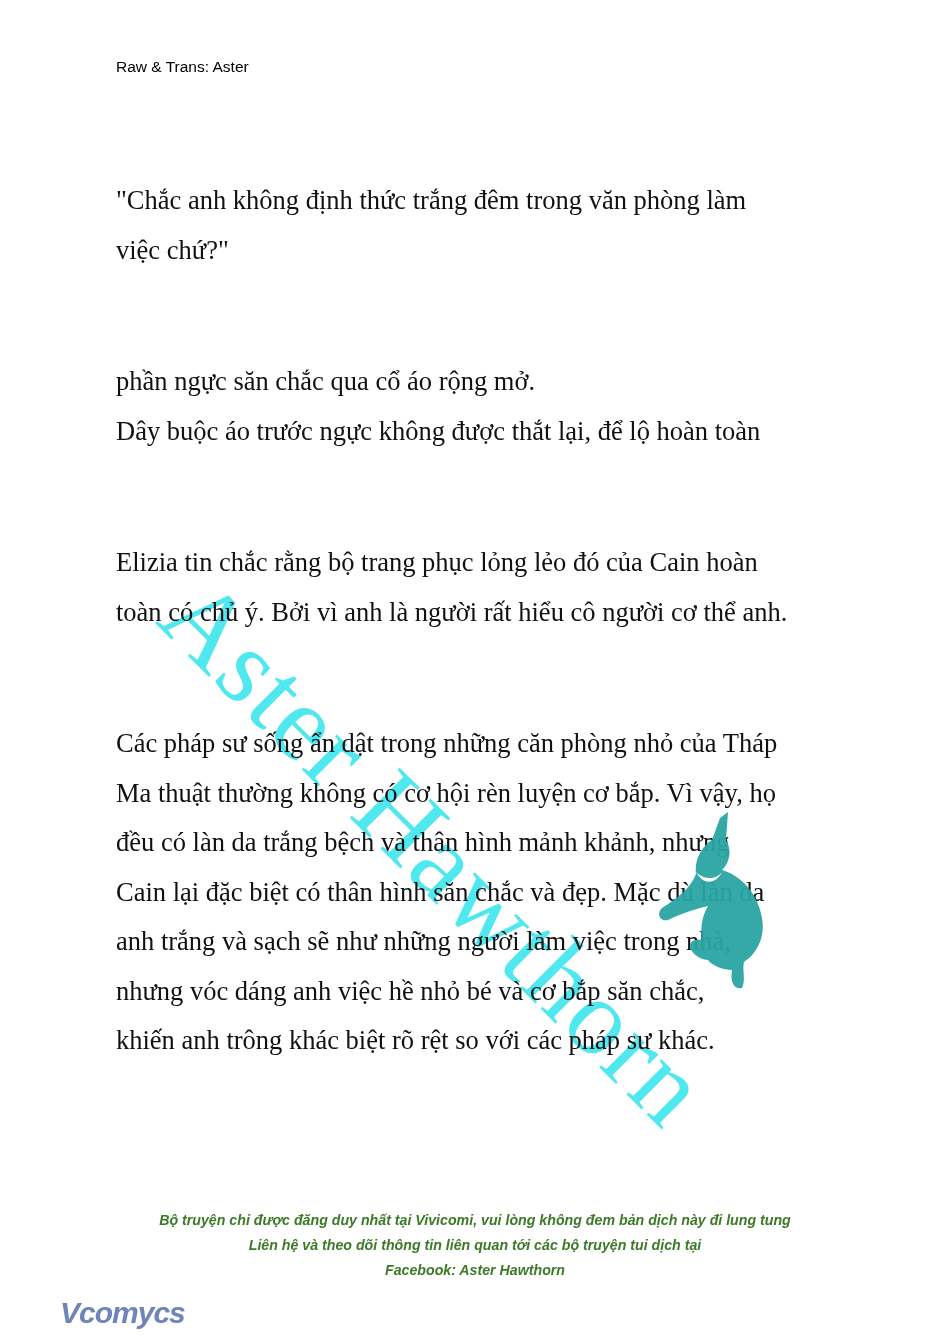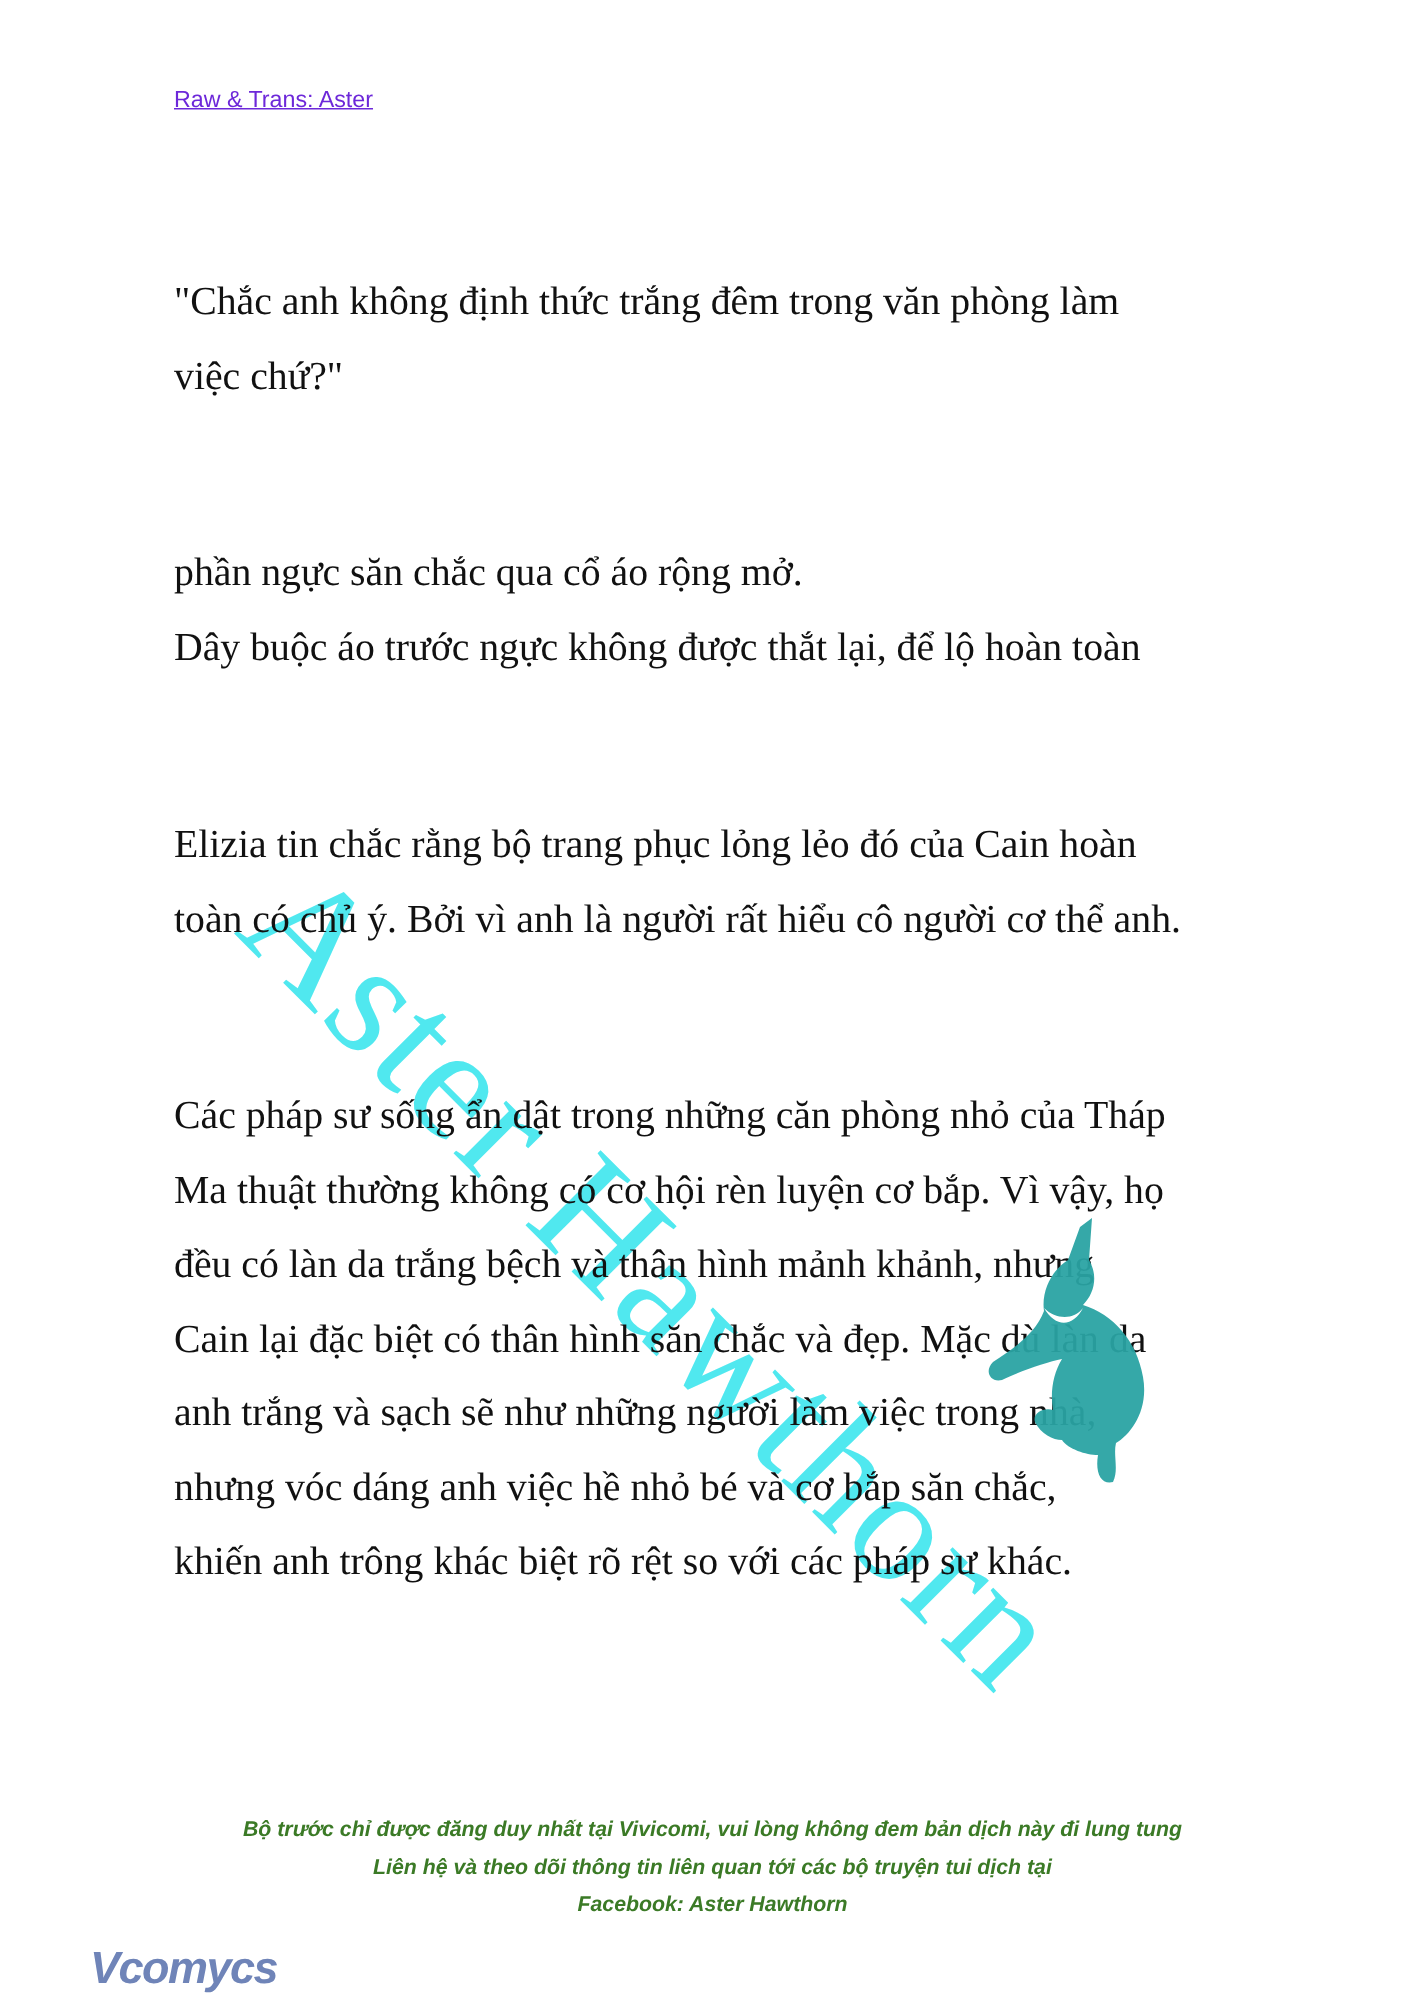--- a/index.html
+++ b/index.html
@@ -1,19 +1,19 @@
 <!DOCTYPE html>
 <html><head>
   <meta charset="utf-8">
   <style>
     html, body { margin: 0; padding: 0; background: #ffffff; }
     body { width: 950px; height: 1343px; position: relative; overflow: hidden; }
     .header {
       position: absolute; left: 116px; top: 58px;
-      font-family: "Liberation Sans", sans-serif; font-size: 15.5px; color: #6d28d9; text-decoration: underline;
+      font-family: "Liberation Sans", sans-serif; font-size: 15.5px; color: #000000;
     }
     .content {
       position: absolute; left: 116px; top: 176px; width: 740px;
       font-family: "Liberation Serif", serif; font-size: 26.5px; color: #111;
       line-height: 49.5px;
     }
     .para { margin: 0; }
     .gap { height: 82px; }
     .watermark {
       position: absolute; left: 180px; top: 535px;
@@ -68,20 +68,20 @@
     <div>khiến anh trông khác biệt rõ rệt so với các pháp sư khác.</div>
   </div>
 </div>
 
 <svg class="cat" viewBox="0 0 130 180">
   <path fill="#2aa3a3" opacity="0.95" d="M70 8 L78 2 L76 30 C82 40 80 52 72 60 C92 66 108 84 112 108 C116 130 104 146 94 152 C92 160 96 170 92 178 C84 180 80 172 82 160 C74 160 62 156 58 150 C52 150 44 146 40 138 C38 132 46 128 52 130 C50 118 52 106 58 96 C48 98 30 104 18 110 C10 112 6 104 12 98 C24 90 40 80 46 64 C44 50 52 36 62 30 Z"></path>
   <path fill="#ffffff" d="M46 62 C54 70 66 70 72 62 C66 74 54 76 46 62 Z"></path>
 </svg>
 
 <div class="footer">
-  <div>Bộ trước chỉ được đăng duy nhất tại Vivicomi, vui lòng không đem bản dịch này đi lung tung</div>
+  <div>Bộ truyện chỉ được đăng duy nhất tại Vivicomi, vui lòng không đem bản dịch này đi lung tung</div>
   <div>Liên hệ và theo dõi thông tin liên quan tới các bộ truyện tui dịch tại</div>
   <div>Facebook: Aster Hawthorn</div>
 </div>
 
 <div class="logo">
   <span class="logo-text">Vcomycs</span>
 </div>
 
 </body></html>

